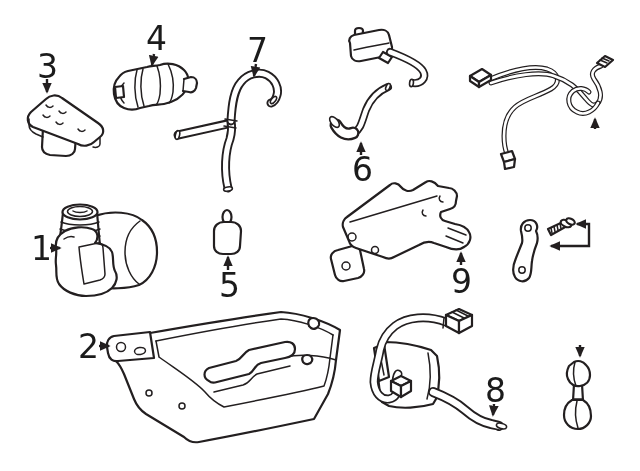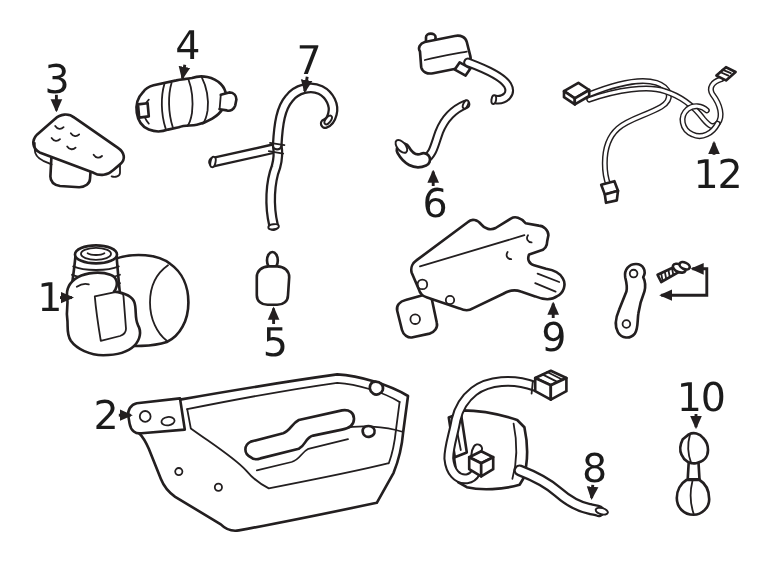--- a/index.html
+++ b/index.html
@@ -191,15 +191,13 @@
 
   <div class="callout" style="left:41px;top:248px">1</div>
   <div class="callout" style="left:88px;top:346px">2</div>
   <div class="callout" style="left:47px;top:66px">3</div>
   <div class="callout" style="left:156px;top:38px">4</div>
   <div class="callout" style="left:229px;top:285px">5</div>
   <div class="callout" style="left:362px;top:169px">6</div>
   <div class="callout" style="left:257px;top:50px">7</div>
   <div class="callout" style="left:495px;top:390px">8</div>
   <div class="callout" style="left:461px;top:281px">9</div>
-  <div class="callout" style="left:584px;top:331px">10</div>
-  <div class="callout" style="left:598px;top:145px">12</div>
 </div>
 
 </body></html>

